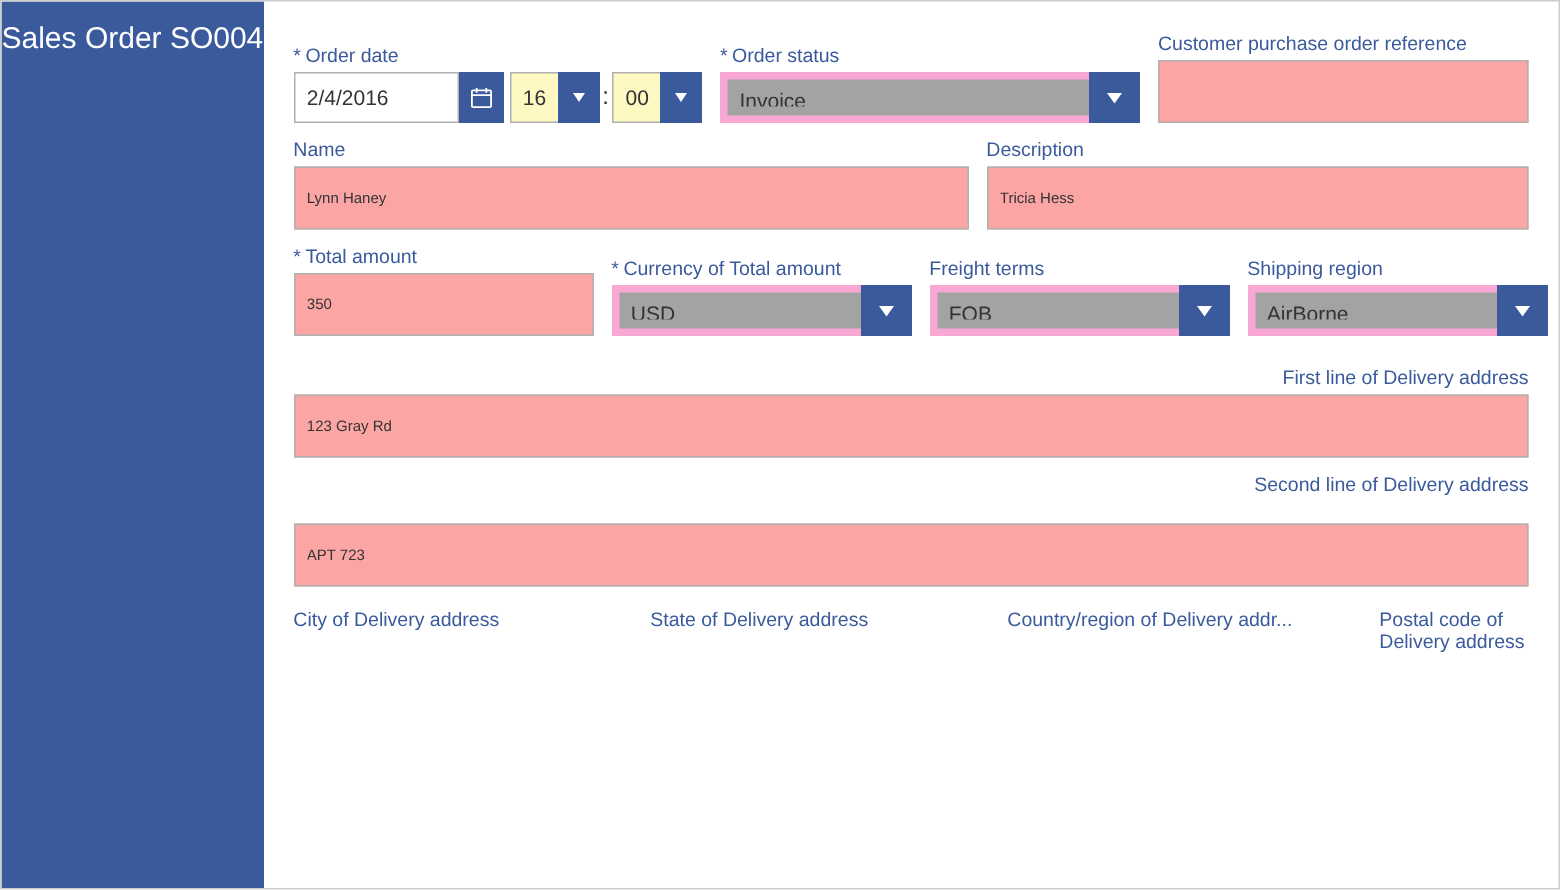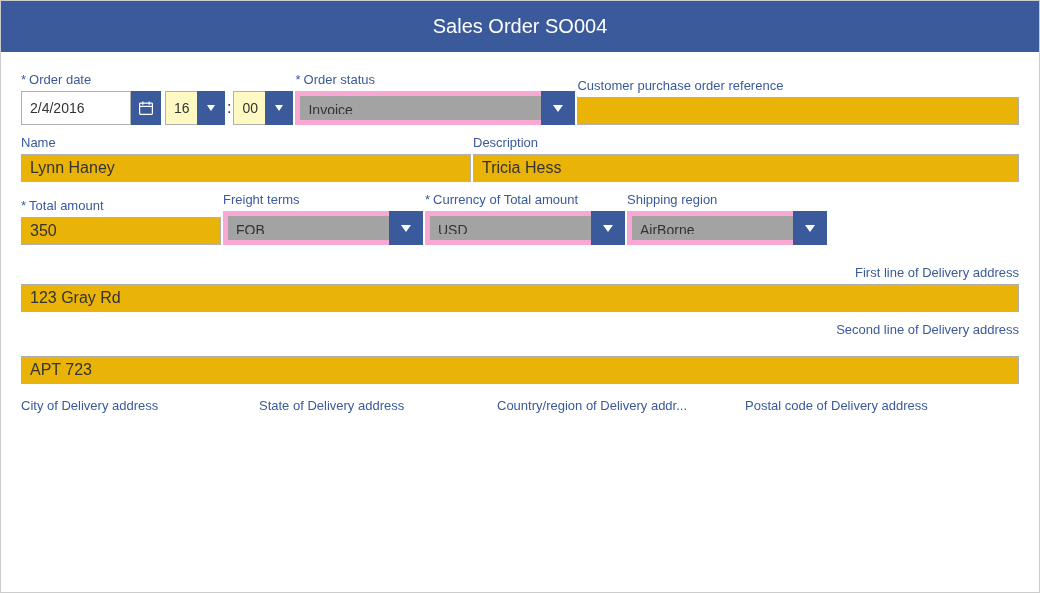--- a/index.html
+++ b/index.html
@@ -10,21 +10,21 @@
       justify-content: center;
       align-items: center;
       min-height: 100vh;
     }
     .window {
       width: 1040px;
       height: 593px;
       background: #fff;
       border: 1px solid #ccc;
       display: flex;
-      flex-direction: column;
+      flex-direction: row;
       overflow: hidden;
       position: relative;
     }
     .title-bar {
       background: #3a5a9c;
       color: #fff;
       text-align: center;
       padding: 14px 0;
       font-size: 20px;
       font-weight: 400;
@@ -40,45 +40,45 @@
     }
     .form-area::-webkit-scrollbar-track {
       background: #f0f0f0;
     }
     .form-area::-webkit-scrollbar-thumb {
       background: #b0b0b0;
       border: 2px solid #f0f0f0;
     }
     .form-row {
       display: flex;
-      gap: 2px;
+      gap: 12px;
       margin-bottom: 10px;
       align-items: flex-end;
     }
     .form-group {
       display: flex;
       flex-direction: column;
       gap: 4px;
     }
     .form-label {
       font-size: 13px;
       color: #3a5a9c;
     }
     .required-star {
       color: #3a5a9c;
       margin-right: 3px;
     }
     .form-input {
       border: 1px solid #b0b0b0;
       padding: 6px 8px;
-      font-size: 16px;
+      font-size: 10px;
       color: #333;
       outline: none;
-      background: #eab308;
-      height: 28px;
+      background: #fca5a5;
+      height: 42px;
     }
     .select-wrapper {
       position: relative;
       display: flex;
       align-items: stretch;
     }
     .select-wrapper select {
       appearance: none;
       -webkit-appearance: none;
       border: 5px solid #f9a8d4;
@@ -282,54 +282,54 @@
     </div>
 
     <div class="form-row" style="margin-top:8px;">
       <div class="form-group">
         <div class="form-label">
           <span class="required-star">*</span><span>Total amount</span>
         </div>
         <input class="form-input" style="width: 200px;" type="text" value="350">
       </div>
       <div class="form-group">
+        <div class="form-label">
+          <span class="required-star">*</span><span>Currency of Total amount</span>
+        </div>
+        <div class="select-wrapper" style="width:200px;">
+          <select style="width:200px;">
+            <option>USD</option>
+            <option>EUR</option>
+            <option>GBP</option>
+            <option>JPY</option>
+          </select>
+          <div class="select-btn">
+            <svg viewBox="0 0 14 14">
+                <polygon points="2,4 12,4 7,11"></polygon>
+              </svg>
+          </div>
+        </div>
+      </div>
+      <div class="form-group">
         <div class="form-label">Freight terms</div>
         <div class="select-wrapper" style="width:200px;">
           <select style="width:200px;">
             <option>FOB</option>
             <option>CIF</option>
             <option>EXW</option>
             <option>DDP</option>
           </select>
           <div class="select-btn">
             <svg viewBox="0 0 14 14">
                 <polygon points="2,4 12,4 7,11"></polygon>
               </svg>
           </div>
         </div>
       </div>
       <div class="form-group">
-        <div class="form-label">
-          <span class="required-star">*</span><span>Currency of Total amount</span>
-        </div>
-        <div class="select-wrapper" style="width:200px;">
-          <select style="width:200px;">
-            <option>USD</option>
-            <option>EUR</option>
-            <option>GBP</option>
-            <option>JPY</option>
-          </select>
-          <div class="select-btn">
-            <svg viewBox="0 0 14 14">
-                <polygon points="2,4 12,4 7,11"></polygon>
-              </svg>
-          </div>
-        </div>
-      </div>
-      <div class="form-group">
         <div class="form-label">Shipping region</div>
         <div class="select-wrapper" style="width:200px;">
           <select style="width:200px;">
             <option>AirBorne</option>
             <option>FedEx</option>
             <option>UPS</option>
             <option>DHL</option>
           </select>
           <div class="select-btn">
             <svg viewBox="0 0 14 14">

